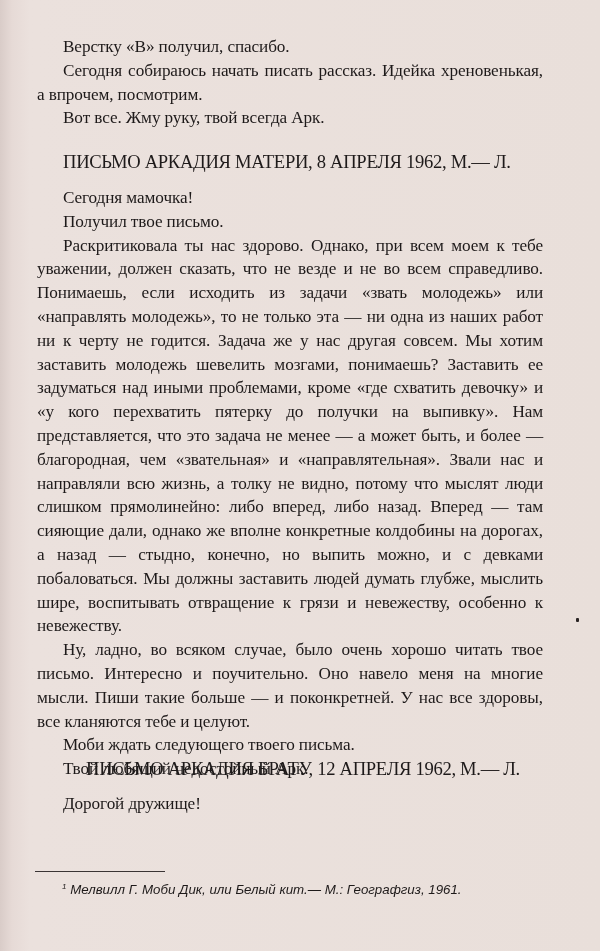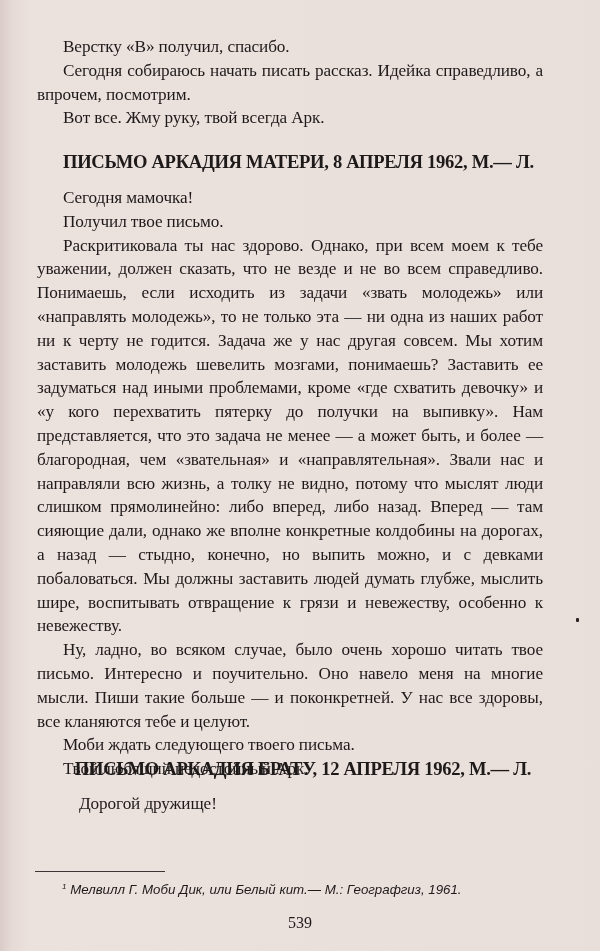--- a/index.html
+++ b/index.html
@@ -34,21 +34,21 @@
     text-align: justify;
     text-indent: 26px;
     margin: 0;
     letter-spacing: -0.1px;
   }
   .p.last {
     text-align-last: left;
   }
   .heading {
     font-family: "Liberation Serif", serif;
-    font-weight: bold;
+    font-weight: normal;
     font-size: 18.6px;
     line-height: 24px;
     margin: 0;
     text-indent: 26px;
     letter-spacing: -0.3px;
     white-space: nowrap;
   }
   sup {
     font-size: 9px;
     line-height: 0;
@@ -96,44 +96,43 @@
     background: #2a2424;
   }
 </style>
 </head>
 <body>
 
 <div class="page">
 
   <div class="block" style="top:35px;">
     <p class="p last">Верстку «В» получил, спасибо.</p>
-    <p class="p last">Сегодня собираюсь начать писать рассказ. Идейка справедливо, а впрочем, посмотрим.</p>
+    <p class="p last">Сегодня собираюсь начать писать рассказ. Идейка хреновенькая, а впрочем, посмотрим.</p>
     <p class="p last">Вот все. Жму руку, твой всегда Арк.</p>
   </div>
 
   <div class="block" style="top:150px;">
     <h2 class="heading">ПИСЬМО АРКАДИЯ МАТЕРИ, 8 АПРЕЛЯ 1962, М.— Л.</h2>
   </div>
 
   <div class="block" style="top:186px;">
     <p class="p last">Сегодня мамочка!</p>
     <p class="p last">Получил твое письмо.</p>
     <p class="p last">Раскритиковала ты нас здорово. Однако, при всем моем к тебе уважении, должен сказать, что не везде и не во всем справедливо. Понимаешь, если исходить из задачи «звать молодежь» или «направлять молодежь», то не только эта — ни одна из наших работ ни к черту не годится. Задача же у нас другая совсем. Мы хотим заставить молодежь шевелить мозгами, понимаешь? Заставить ее задуматься над иными проблемами, кроме «где схватить девочку» и «у кого перехватить пятерку до получки на выпивку». Нам представляется, что это задача не менее — а может быть, и более — благородная, чем «звательная» и «направлятельная». Звали нас и направляли всю жизнь, а толку не видно, потому что мыслят люди слишком прямолинейно: либо вперед, либо назад. Вперед — там сияющие дали, однако же вполне конкретные колдобины на дорогах, а назад — стыдно, конечно, но выпить можно, и с девками побаловаться. Мы должны заставить людей думать глубже, мыслить шире, воспитывать отвращение к грязи и невежеству, особенно к невежеству.</p>
     <p class="p last">Ну, ладно, во всяком случае, было очень хорошо читать твое письмо. Интересно и поучительно. Оно навело меня на многие мысли. Пиши такие больше — и поконкретней. У нас все здоровы, все кланяются тебе и целуют.</p>
     <p class="p last">Моби ждать следующего твоего письма.</p>
     <p class="p last">Твой любящий недостойный Арк.</p>
   </div>
 
   <div class="block" style="top:757px;text-align:center;">
     <h2 class="heading">ПИСЬМО АРКАДИЯ БРАТУ, 12 АПРЕЛЯ 1962, М.— Л.</h2>
   </div>
 
-  <div class="block" style="top:792px;margin-left:16px;">
+  <div class="block" style="top:792px;">
     <p class="p last">Дорогой дружище!</p>
   </div>
 
   <div class="footnote-rule"></div>
   <div class="footnote"><sup>1</sup><span> Мелвилл Г. Моби Дик, или Белый кит.— М.: Географгиз, 1961.</span></div>
 
-  <div class="page-number">539</div>
 
   <div class="speck"></div>
 </div>
 
 </body></html>

